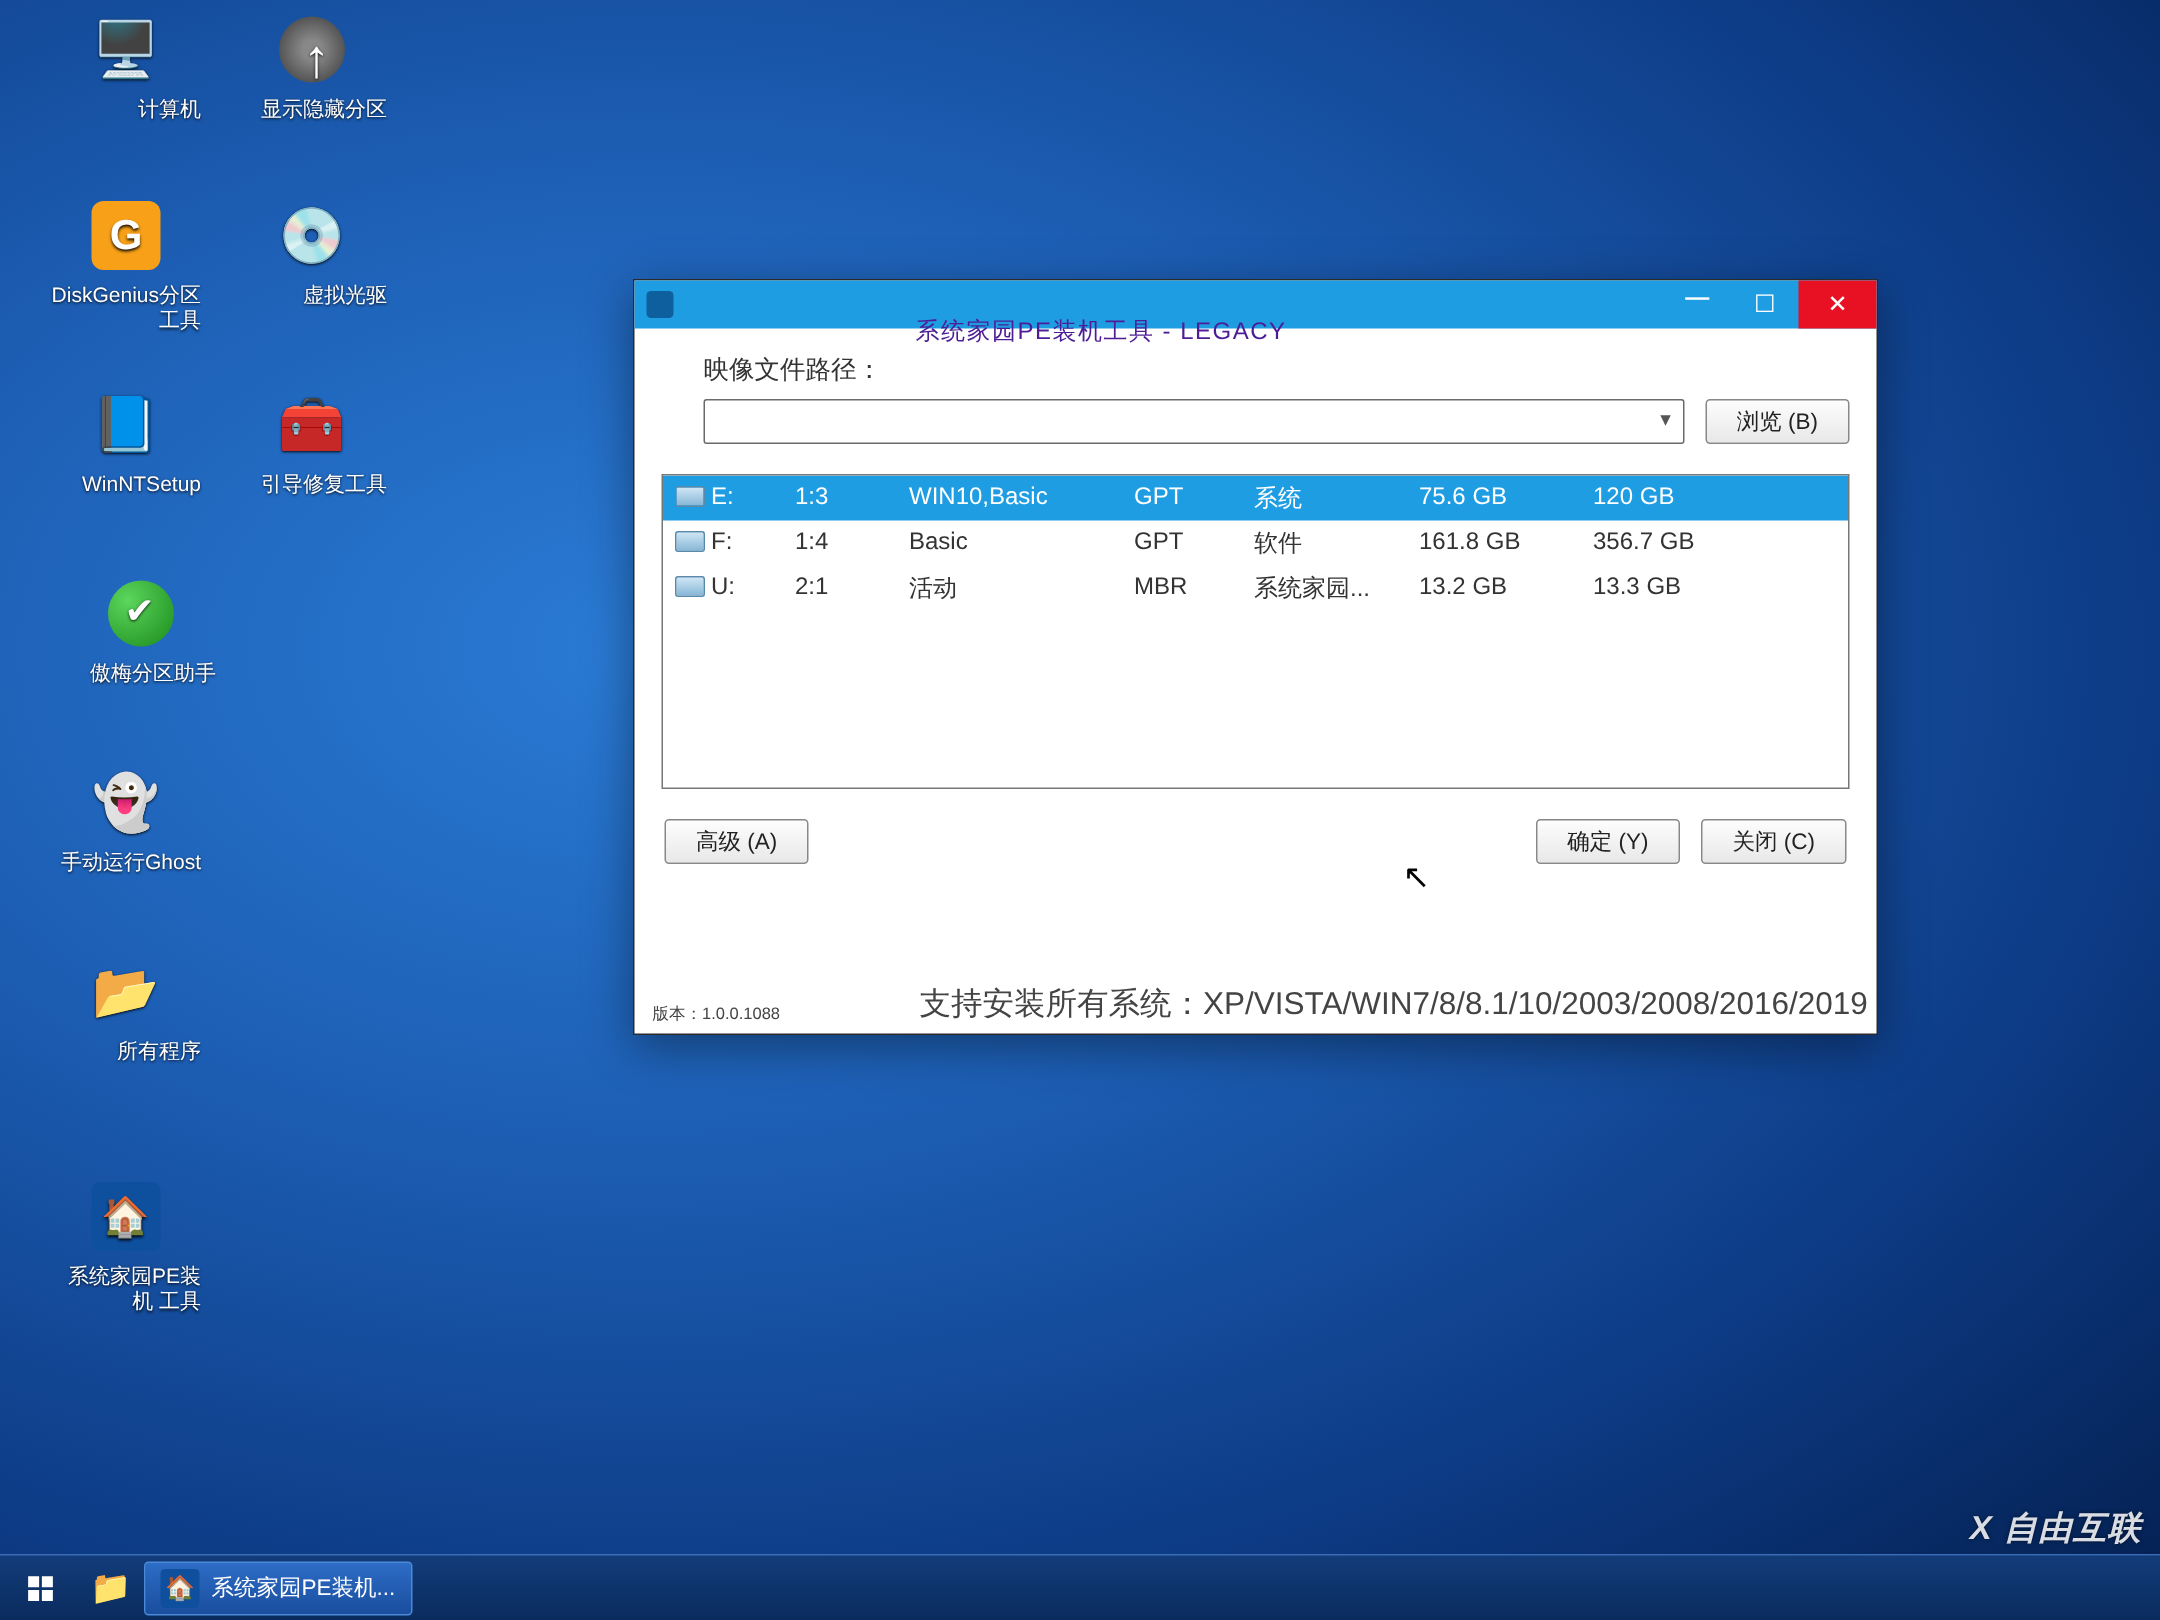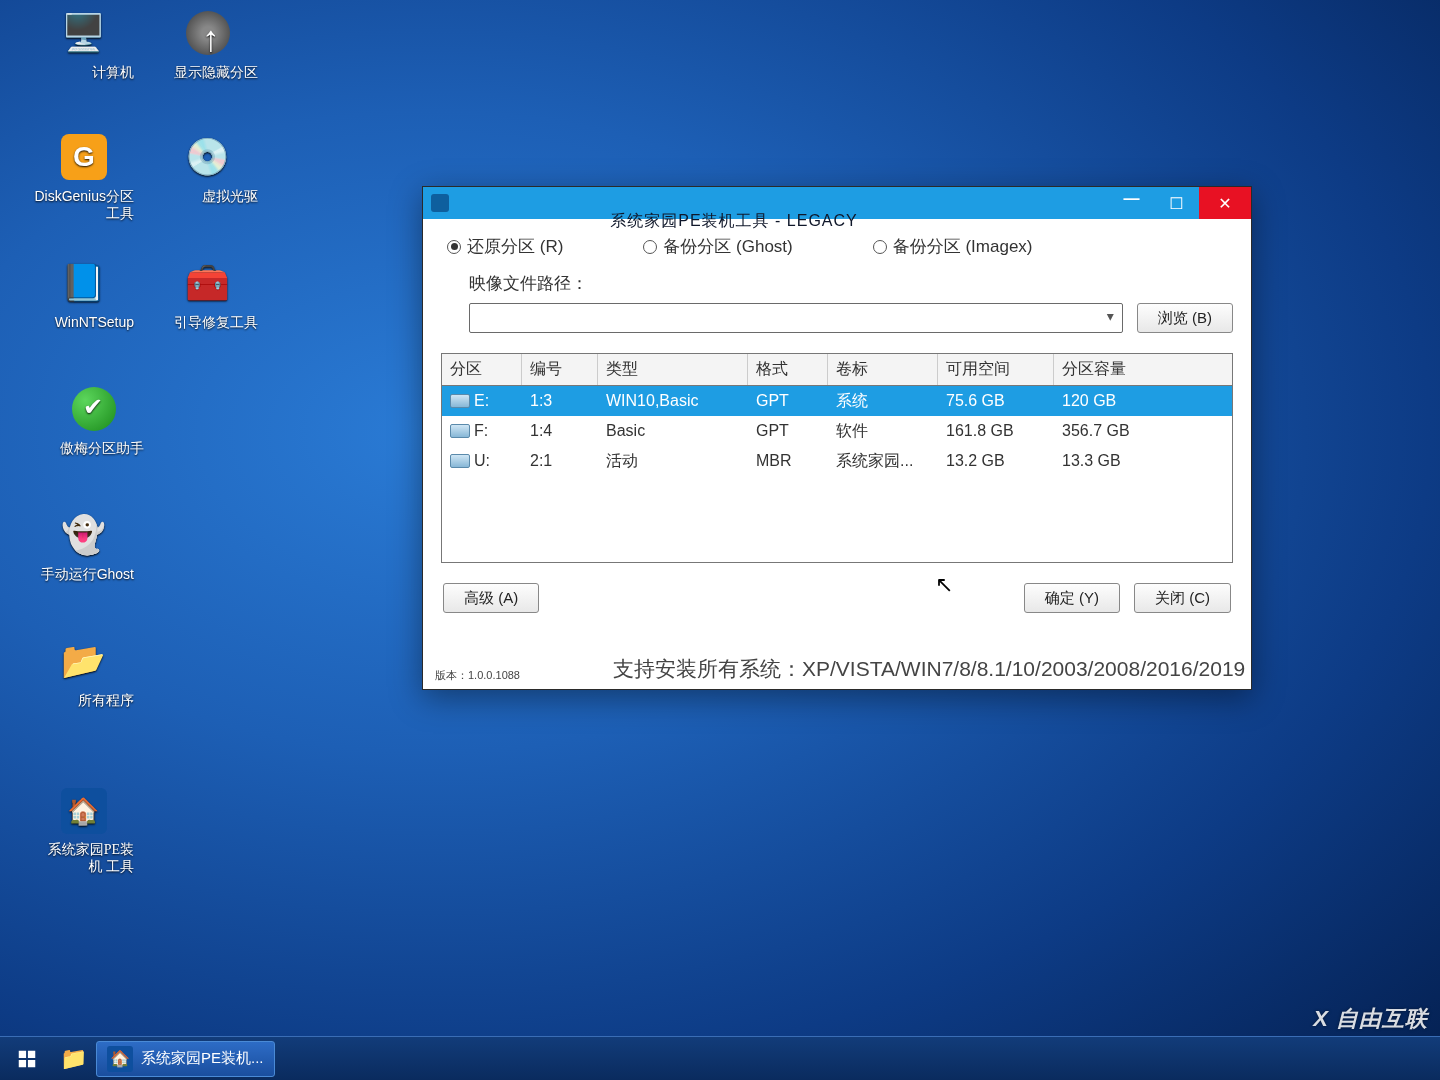--- a/index.html
+++ b/index.html
@@ -27,21 +27,21 @@
   .house-icon { background: #0e4f9e; width: 46px; height: 46px; border-radius: 6px; margin: 4px auto; display: flex; align-items: center; justify-content: center; color: #fff; font-size: 26px; }
   .house-icon::before { content: "🏠"; }
 
   
   .window {
     position: absolute; left: 422px; top: 186px; width: 830px; height: 504px;
     background: #fff; border: 1px solid #2a2a2a; box-shadow: 0 8px 30px rgba(0,0,0,0.4);
   }
   .titlebar { height: 32px; background: #1e9de3; display: flex; align-items: center; position: relative; }
   .titlebar .app-ico { width: 18px; height: 18px; margin-left: 8px; background: #0e5f9e; border-radius: 3px; }
-  .titlebar .title { flex: 1; text-align: center; color: #0f172a; font-size: 16px; font-weight: 500; letter-spacing: 1px; padding-right: 90px; margin-top: 36px; }
+  .titlebar .title { flex: 1; text-align: center; color: #4c1d95; font-size: 16px; font-weight: 500; letter-spacing: 1px; padding-right: 90px; margin-top: 36px; }
   .titlebar .wbtns { display: flex; height: 100%; }
   .titlebar .wbtn { width: 45px; height: 100%; display: flex; align-items: center; justify-content: center; font-size: 16px; color: #fff; cursor: pointer; }
   .titlebar .wbtn.min { font-weight: bold; padding-bottom: 8px; }
   .titlebar .wbtn.max { }
   .titlebar .wbtn.close { background: #e81123; width: 52px; font-size: 16px; }
   .client { padding: 16px 18px 0 18px; color: #333; }
   .radios { display: flex; align-items: center; gap: 80px; font-size: 17px; margin-bottom: 14px; padding-left: 6px; }
   .radio { display: flex; align-items: center; gap: 6px; cursor: pointer; }
   .radio .dot { width: 14px; height: 14px; border: 1.5px solid #555; border-radius: 50%; position: relative; background: #fff; }
   .radio.selected .dot::after { content: ""; position: absolute; top: 2.5px; left: 2.5px; width: 7px; height: 7px; background: #333; border-radius: 50%; }
@@ -110,21 +110,21 @@
     <div class="label">傲梅分区助手</div>
   </div>
   <div class="dicon" style="left:34px; top:508px;">
     <div class="img ghost-icon"></div>
     <div class="label">手动运行Ghost</div>
   </div>
   <div class="dicon" style="left:34px; top:634px;">
     <div class="img file-icon"></div>
     <div class="label">所有程序</div>
   </div>
-  <div class="dicon" style="left:34px; top:784px;font-family:Liberation Serif, serif;">
+  <div class="dicon" style="left:34px; top:784px;">
     <div class="img">
         <div class="house-icon"></div>
       </div>
     <div class="label">系统家园PE装机 工具</div>
   </div>
 
   <div class="dicon" style="left:158px; top:6px;">
     <div class="img">
         <div class="drive-show-icon"></div>
       </div>
@@ -145,53 +145,30 @@
     <div class="app-ico"></div>
     <div class="title">系统家园PE装机工具 - LEGACY</div>
     <div class="wbtns">
       <div class="wbtn min">—</div>
       <div class="wbtn max">☐</div>
       <div class="wbtn close">✕</div>
     </div>
   </div>
 
   <div class="client">
-    <div class="radios">
-      <div class="radio selected">
-        <span class="dot"></span>
-        <span>还原分区 (R)</span>
-      </div>
-      <div class="radio">
-        <span class="dot"></span>
-        <span>备份分区 (Ghost)</span>
-      </div>
-      <div class="radio">
-        <span class="dot"></span>
-        <span>备份分区 (Imagex)</span>
-      </div>
-    </div>
 
     <div class="imgpath">
       <span class="lbl">映像文件路径：</span>
     </div>
     <div class="pathrow">
       <div class="combo"></div>
       <button class="btn">浏览 (B)</button>
     </div>
 
     <div class="tbl">
-      <div class="hdr">
-        <div>分区</div>
-        <div>编号</div>
-        <div>类型</div>
-        <div>格式</div>
-        <div>卷标</div>
-        <div>可用空间</div>
-        <div>分区容量</div>
-      </div>
       <div class="row sel">
         <div><span class="drvico"></span><span>E:</span></div>
         <div>1:3</div>
         <div>WIN10,Basic</div>
         <div>GPT</div>
         <div>系统</div>
         <div>75.6 GB</div>
         <div>120 GB</div>
       </div>
       <div class="row">

